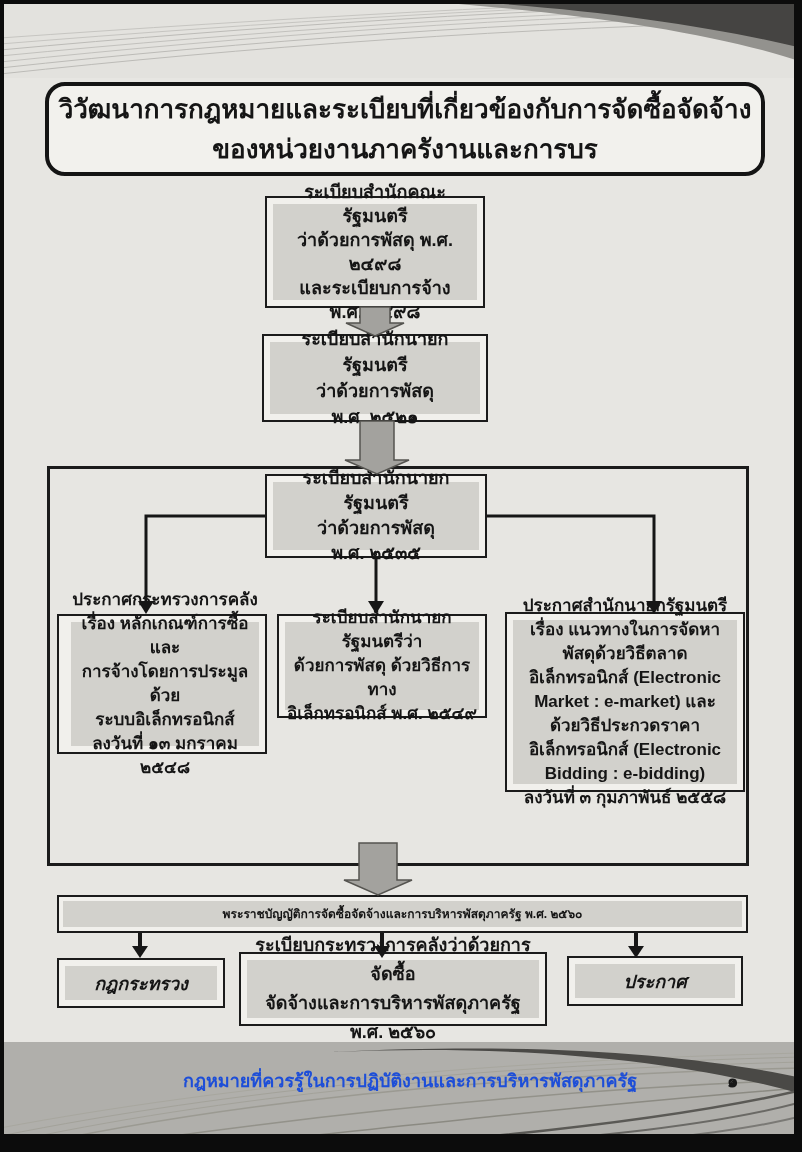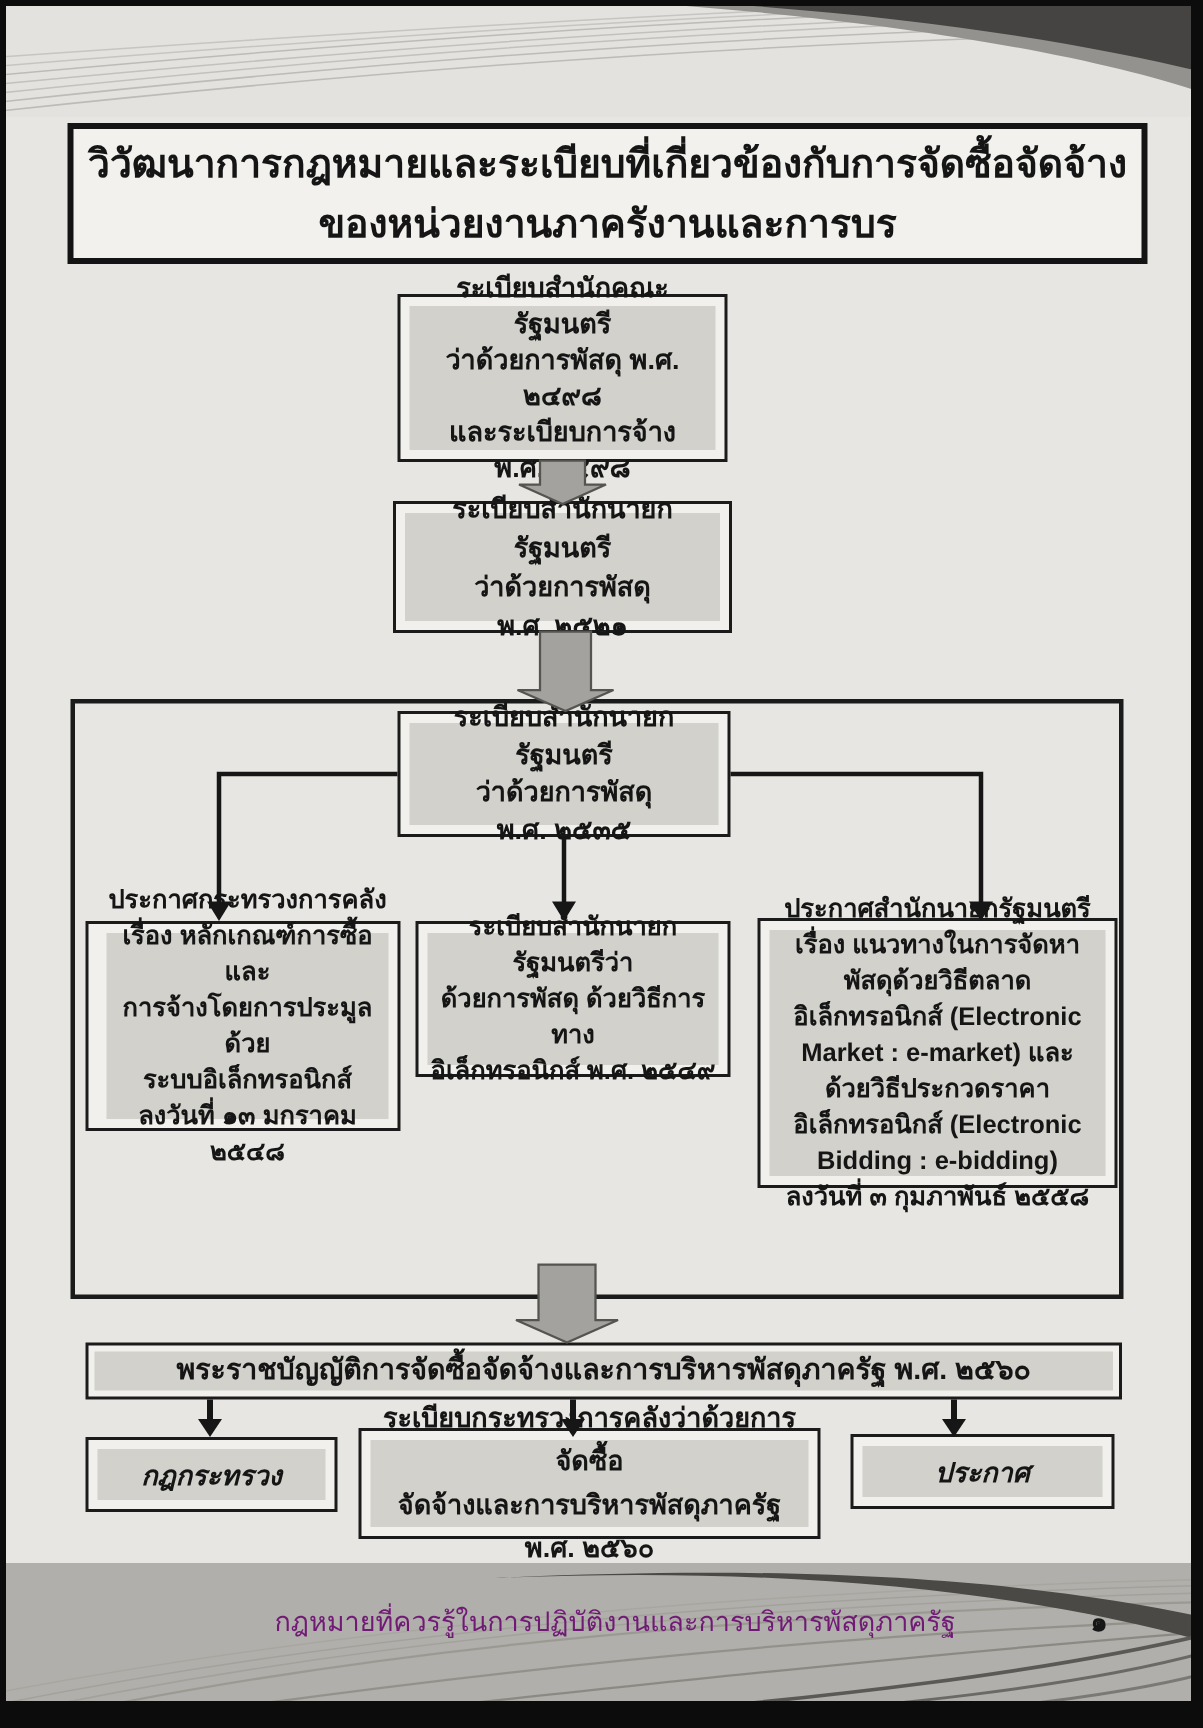--- a/index.html
+++ b/index.html
@@ -13,21 +13,21 @@
   .edge-top{left:0;top:0;width:802px;height:4px;}
   .edge-left{left:0;top:0;width:4px;height:1152px;}
   .edge-right{right:0;top:0;width:8px;height:1152px;}
   .edge-bottom{left:0;bottom:0;width:802px;height:16px;}
 
   .deco{position:absolute;left:0;z-index:1;}
   .arrows-layer{position:absolute;left:0;top:0;width:802px;height:1152px;z-index:3;pointer-events:none;}
 
   .title-box{
     position:absolute;left:45px;top:82px;width:712px;height:86px;
-    border:4px solid #141414;border-radius:0;background:#f2f1ed;
+    border:4px solid #141414;border-radius:20px;background:#f2f1ed;
     display:flex;flex-direction:column;align-items:center;justify-content:center;
     z-index:2;
   }
   .title-box .tline{font-size:26px;font-weight:bold;line-height:40px;text-align:center;}
 
   .fbox{
     position:absolute;border:2px solid #1b1b1b;background:#f1f0ec;
     padding:6px;box-sizing:border-box;z-index:2;
   }
   .fbox .panel{
@@ -46,32 +46,32 @@
   .box-2521 .panel{font-size:18px;line-height:26px;}
   .box-2535{left:265px;top:474px;width:222px;height:84px;}
   .box-2535 .panel{font-size:18px;line-height:25px;}
   .child{z-index:2;}
   .child .panel{font-size:17px;line-height:24px;}
   .child-left{left:57px;top:614px;width:210px;height:140px;padding-left:12px;}
   .child-mid{left:277px;top:614px;width:210px;height:104px;}
   .child-right{left:505px;top:612px;width:240px;height:180px;}
 
   .act-box{left:57px;top:895px;width:691px;height:38px;padding:4px;}
-  .act-box .panel{font-size:19px;line-height:28px;}
+  .act-box .panel{font-size:12px;line-height:28px;}
 
   .bottom-left{left:57px;top:958px;width:168px;height:50px;font-style:italic;}
   .bottom-left .panel{font-size:18px;}
   .bottom-mid{left:239px;top:952px;width:308px;height:74px;}
   .bottom-mid .panel{font-size:18px;line-height:29px;}
   .bottom-right{left:567px;top:956px;width:176px;height:50px;}
   .bottom-right .panel{font-size:18px;font-style:italic;}
 
   .footer-text{
     position:absolute;left:183px;top:1066px;z-index:4;
-    font-size:18px;font-weight:normal;color:#701a75;
+    font-size:18px;font-weight:bold;color:#1d4ed8;
   }
   .page-number{
     position:absolute;left:727px;top:1066px;z-index:4;
     font-size:18px;font-weight:bold;color:#161616;
   }
 </style>
 </head>
 <body>
 
 <div class="page">

